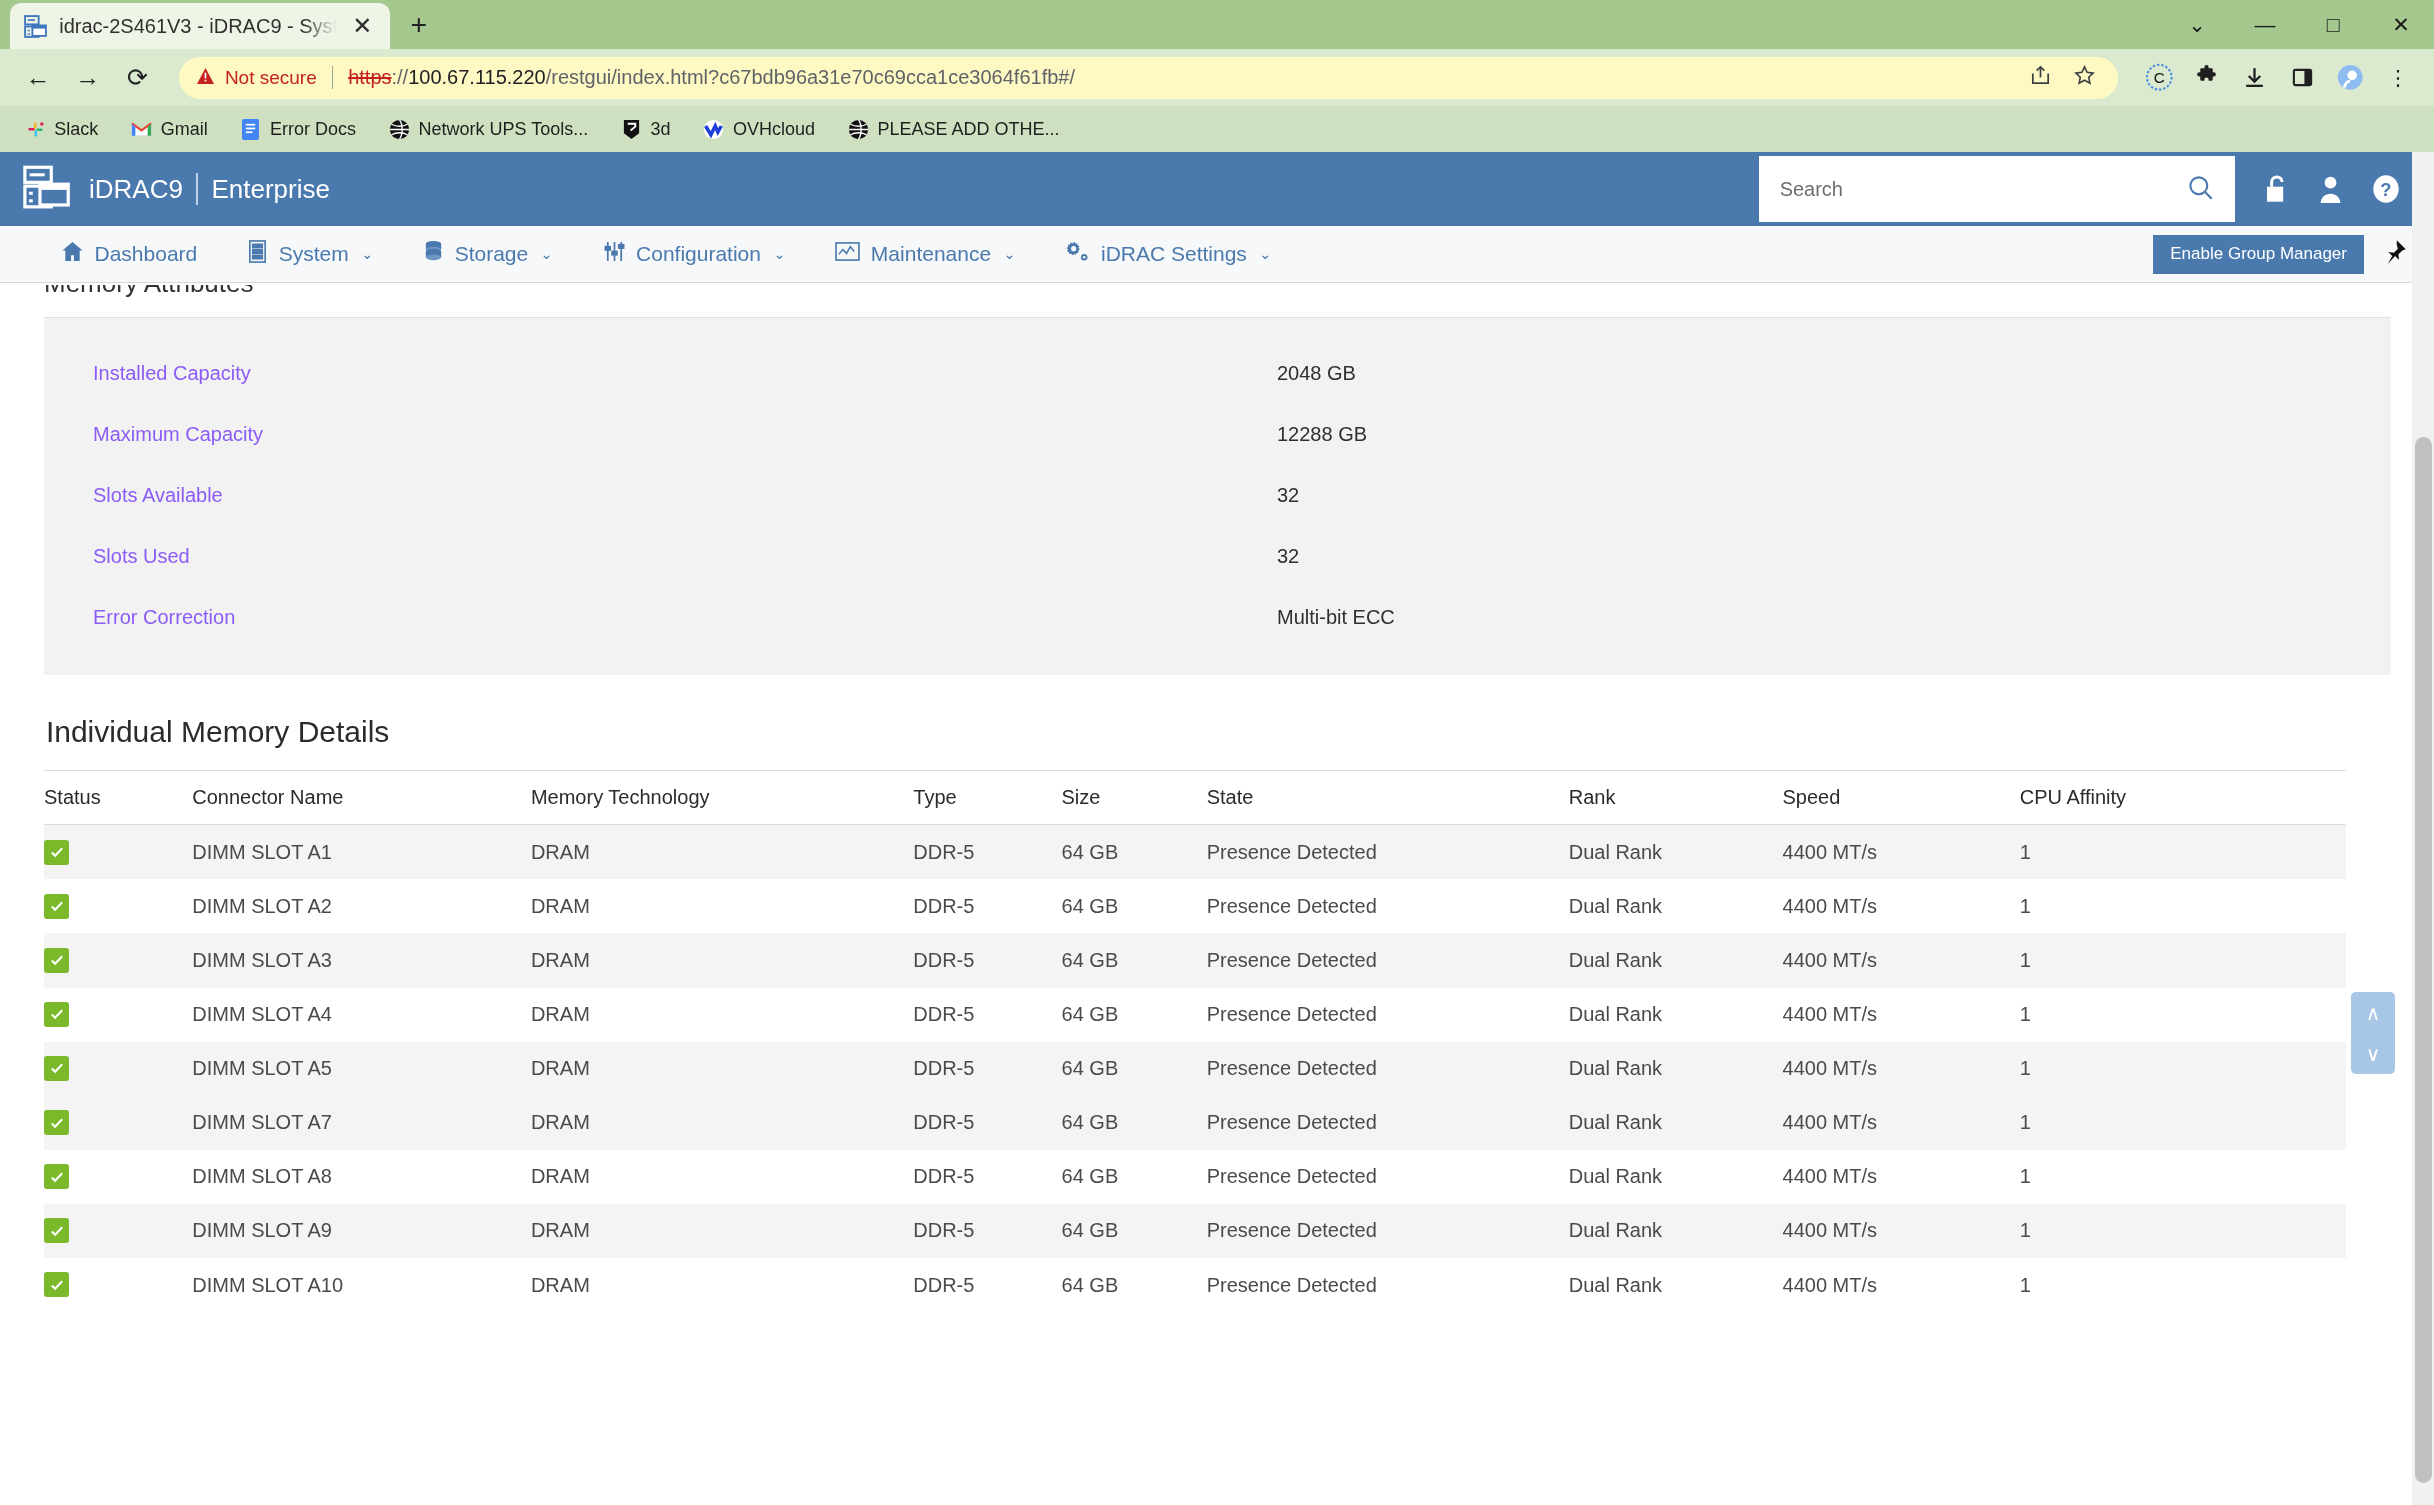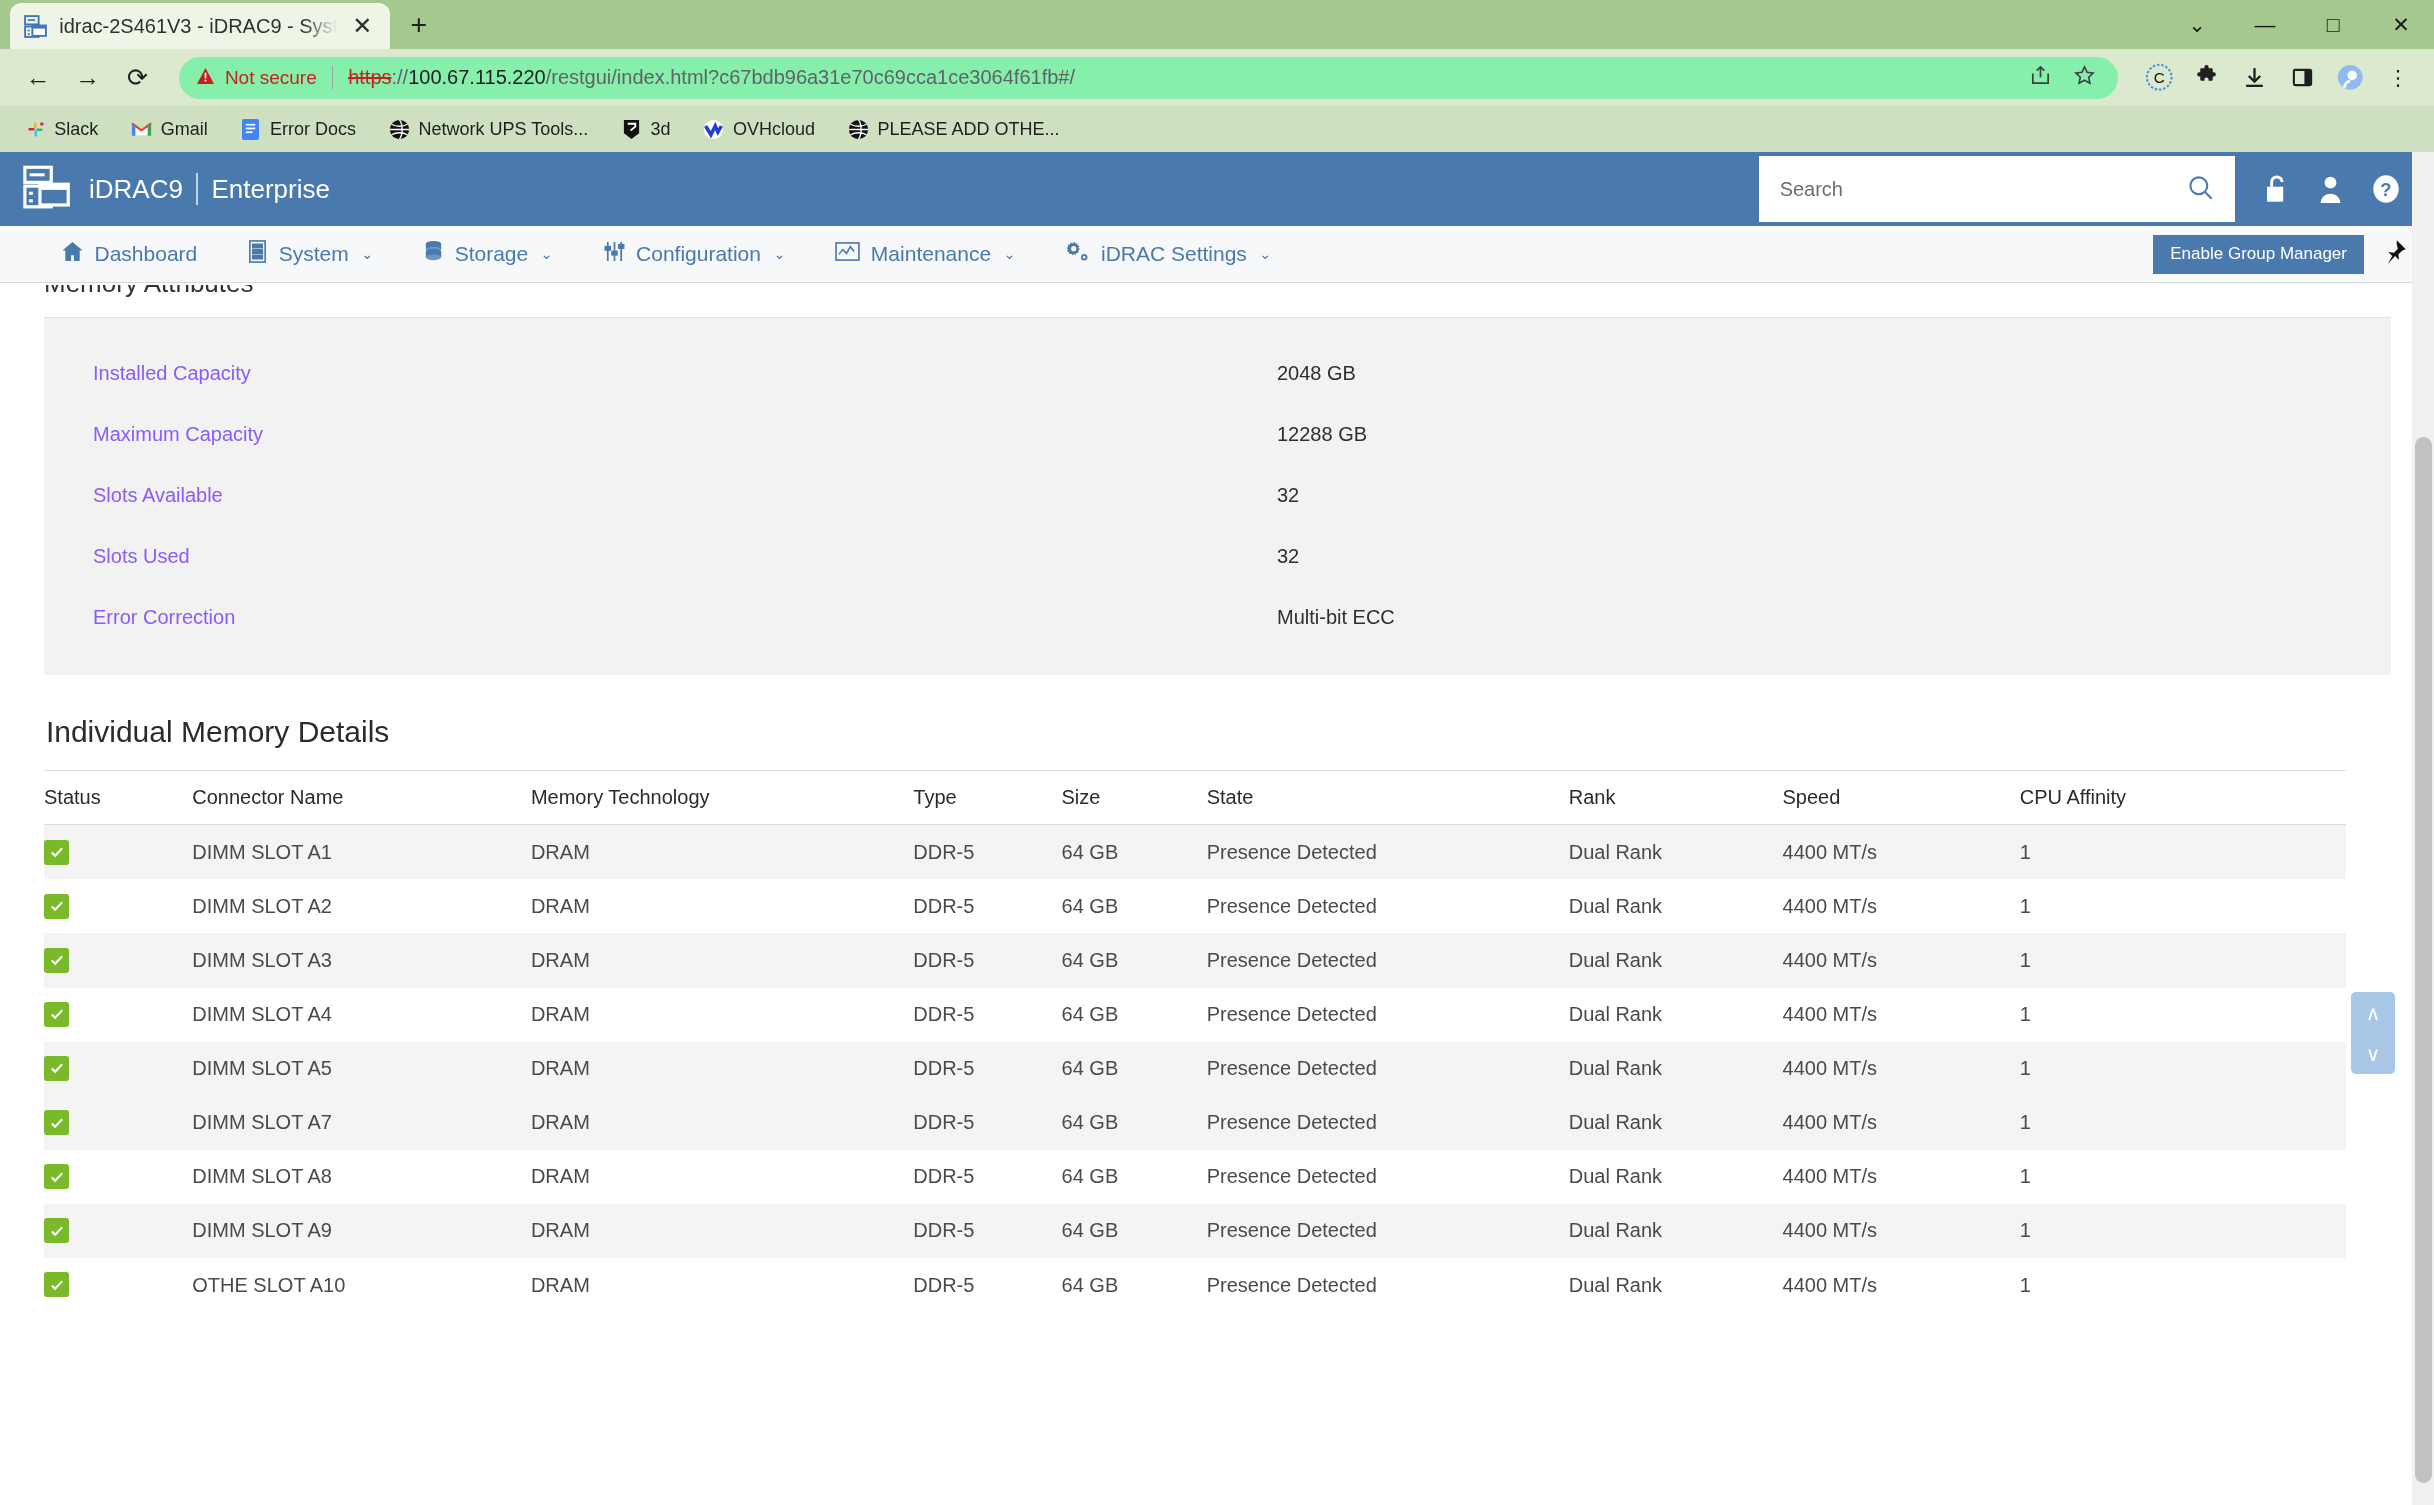--- a/index.html
+++ b/index.html
@@ -36,21 +36,21 @@
   .wc { width: 68px; height: 49px; display: flex; align-items: center; justify-content: center;
         font-size: 21px; color: #1a1a1a; cursor: pointer; }
 
   .navbar {
     height: 57px; background: #dbe9cf; display: flex; align-items: center; gap: 3.8px;
     padding: 0 15px; flex: none;
   }
   .navbtn { width: 46px; height: 46px; display: flex; align-items: center; justify-content: center;
             font-size: 25px; color: #1f1f1f; cursor: pointer; border-radius: 50%; }
   .omnibox {
-    flex: 1; height: 42px; background: #86efac; border-radius: 21px; display: flex;
+    flex: 1; height: 42px; background: #fef9c3; border-radius: 21px; display: flex;
     align-items: center; padding: 0 17px; margin: 0 15px; gap: 9.5px; min-width: 0;
   }
   .warn-tri { color: #c5221f; font-size: 18px; line-height: 1; }
   .notsecure { color: #c5221f; font-size: 19px; white-space: nowrap; }
   .divider-v { width: 1px; height: 23px; background: #9aa49a; margin: 0 5.7px; }
   .url { font-size: 20px; color: #5f6368; white-space: nowrap; overflow: hidden; flex: 1; min-width: 0; }
   .url .strike { text-decoration: line-through; color: #c5221f; }
   .url .host { color: #202124; }
   .omni-icon { font-size: 21px; color: #3c4043; cursor: pointer; padding: 0 5.7px; }
   .tbicon { width: 44px; height: 44px; display:flex; align-items:center; justify-content:center;
@@ -619,21 +619,21 @@
               <td>Dual Rank</td>
               <td>4400 MT/s</td>
               <td>1</td>
             </tr>
             <tr>
               <td><span class="cb">
                   <svg width="16" height="16" viewBox="0 0 17 17">
                     <path d="M3 9l3.5 3.5L14 4.5" stroke="#fff" stroke-width="2.2" fill="none"></path>
                   </svg>
                 </span></td>
-              <td>OTHE SLOT A10</td>
+              <td>DIMM SLOT A10</td>
               <td>DRAM</td>
               <td>DDR-5</td>
               <td>64 GB</td>
               <td>Presence Detected</td>
               <td>Dual Rank</td>
               <td>4400 MT/s</td>
               <td>1</td>
             </tr>
           </tbody>
       </table>

